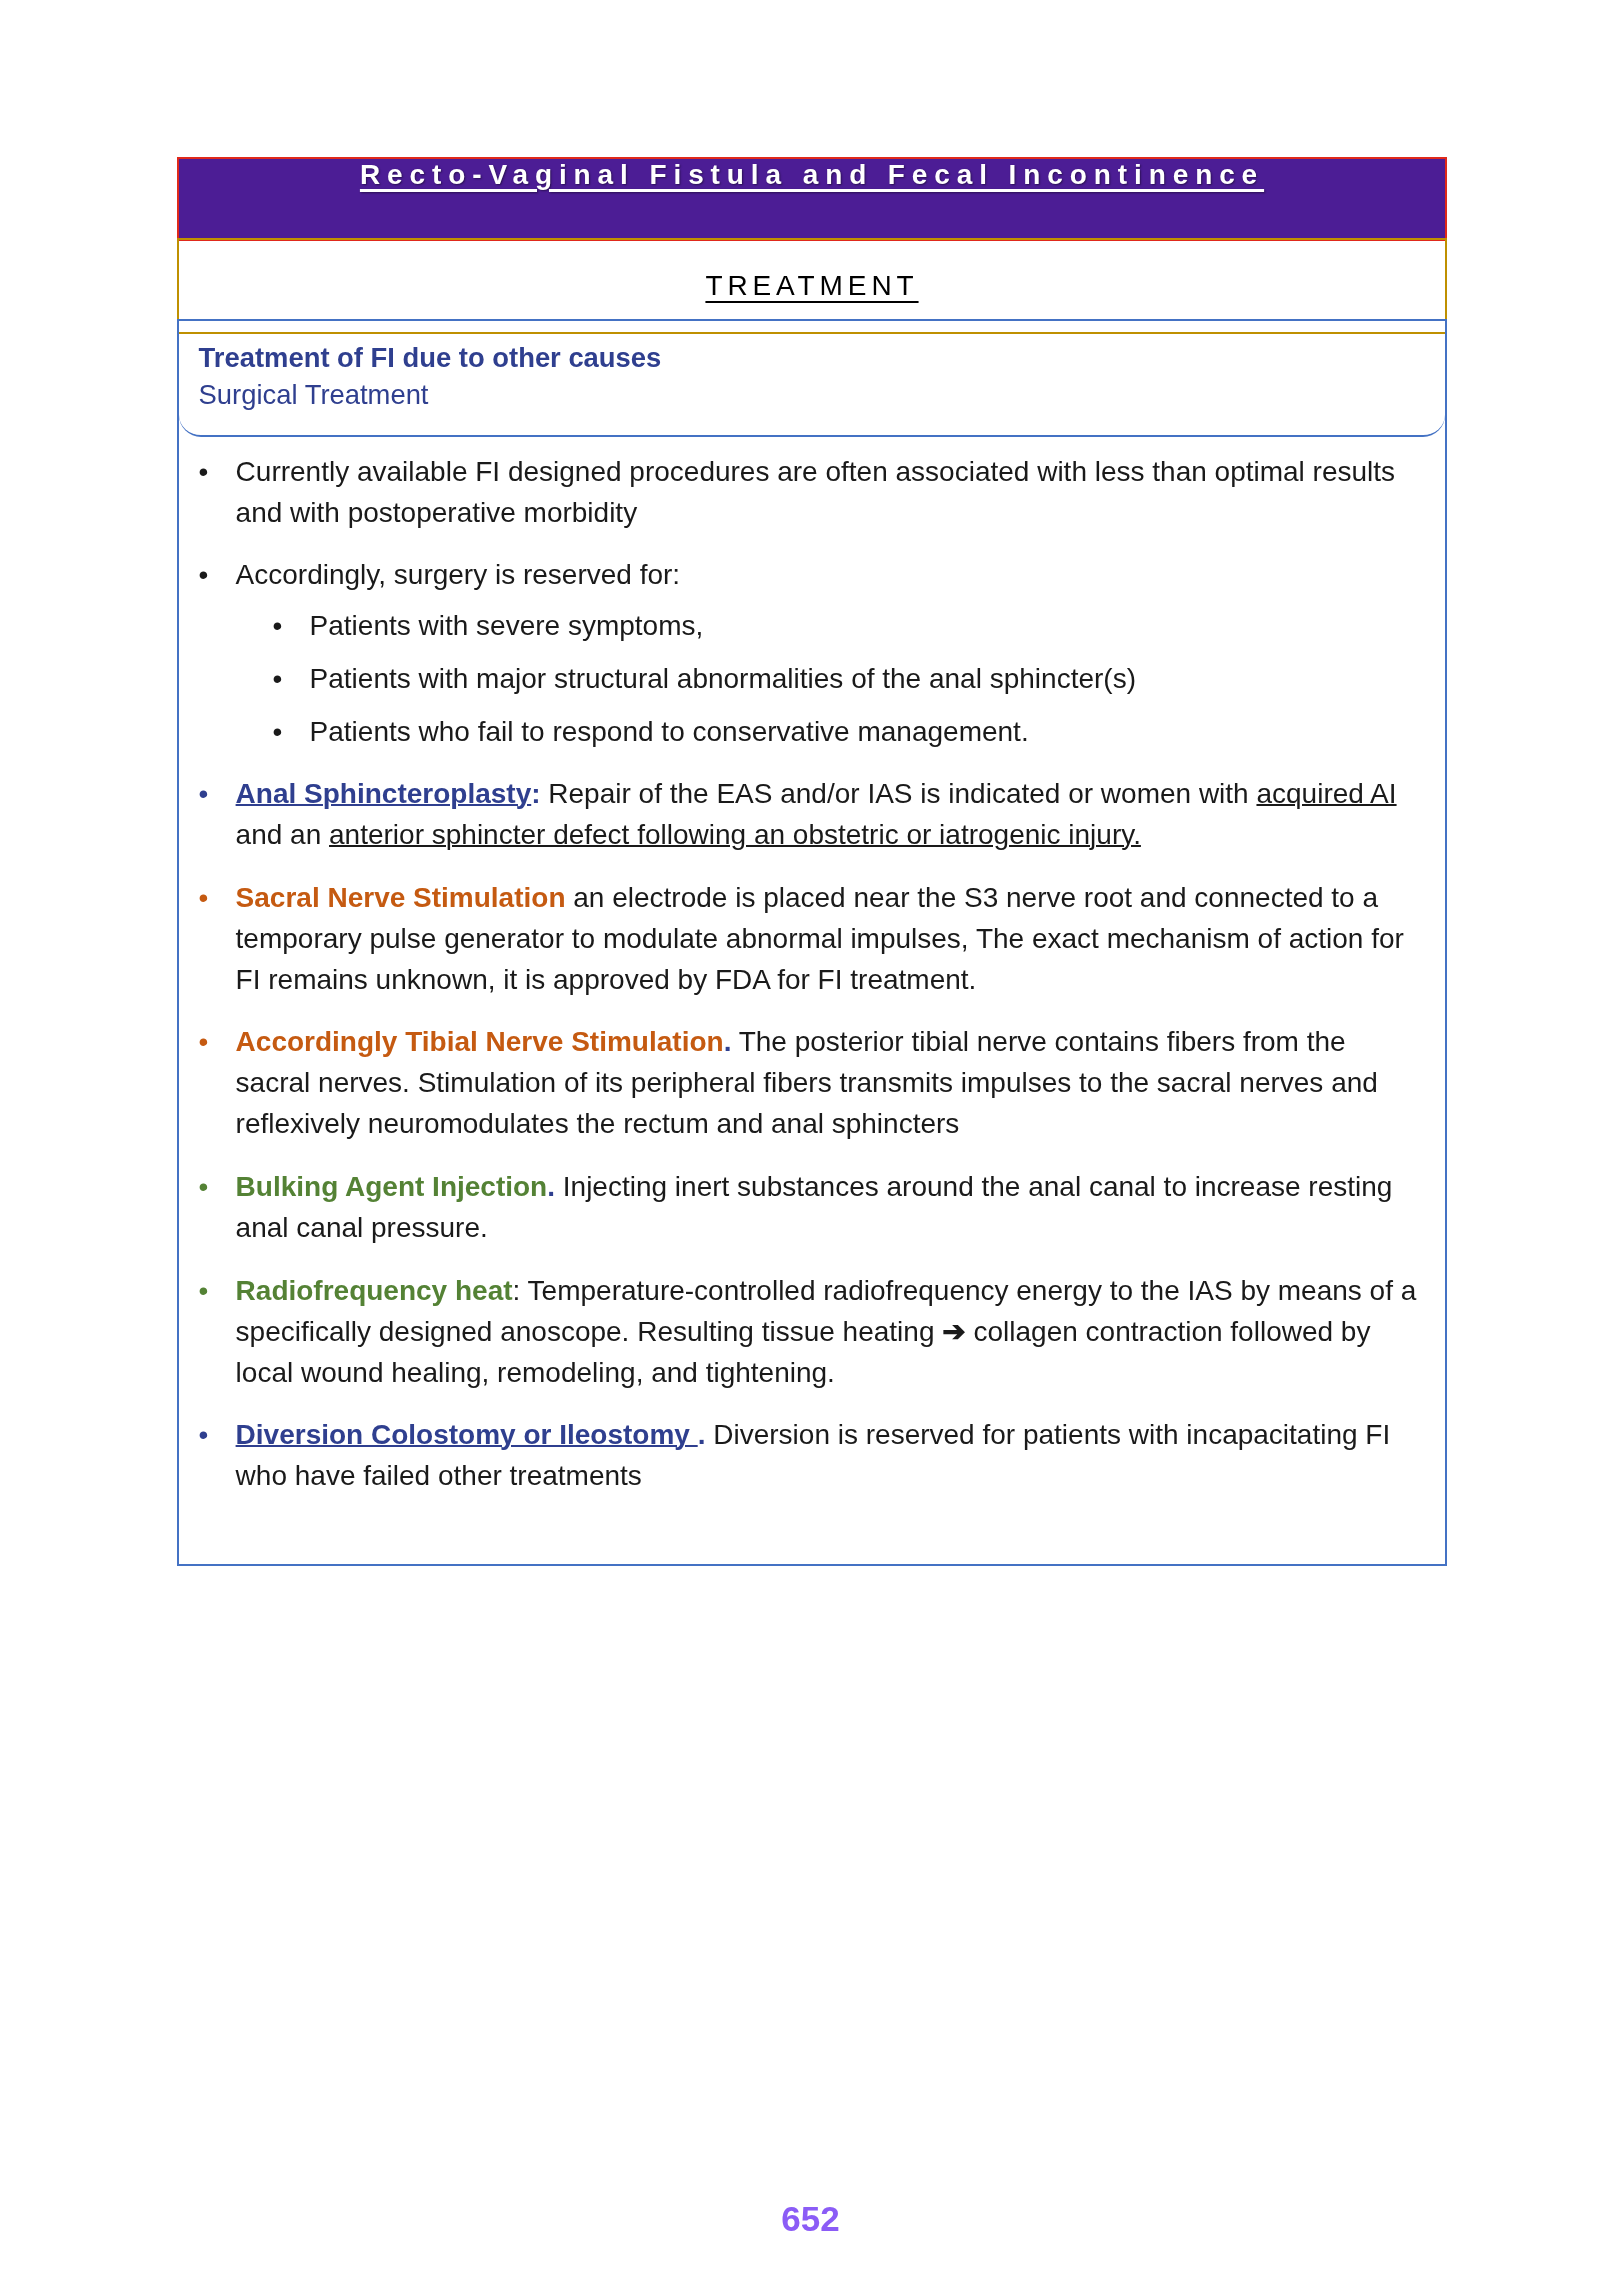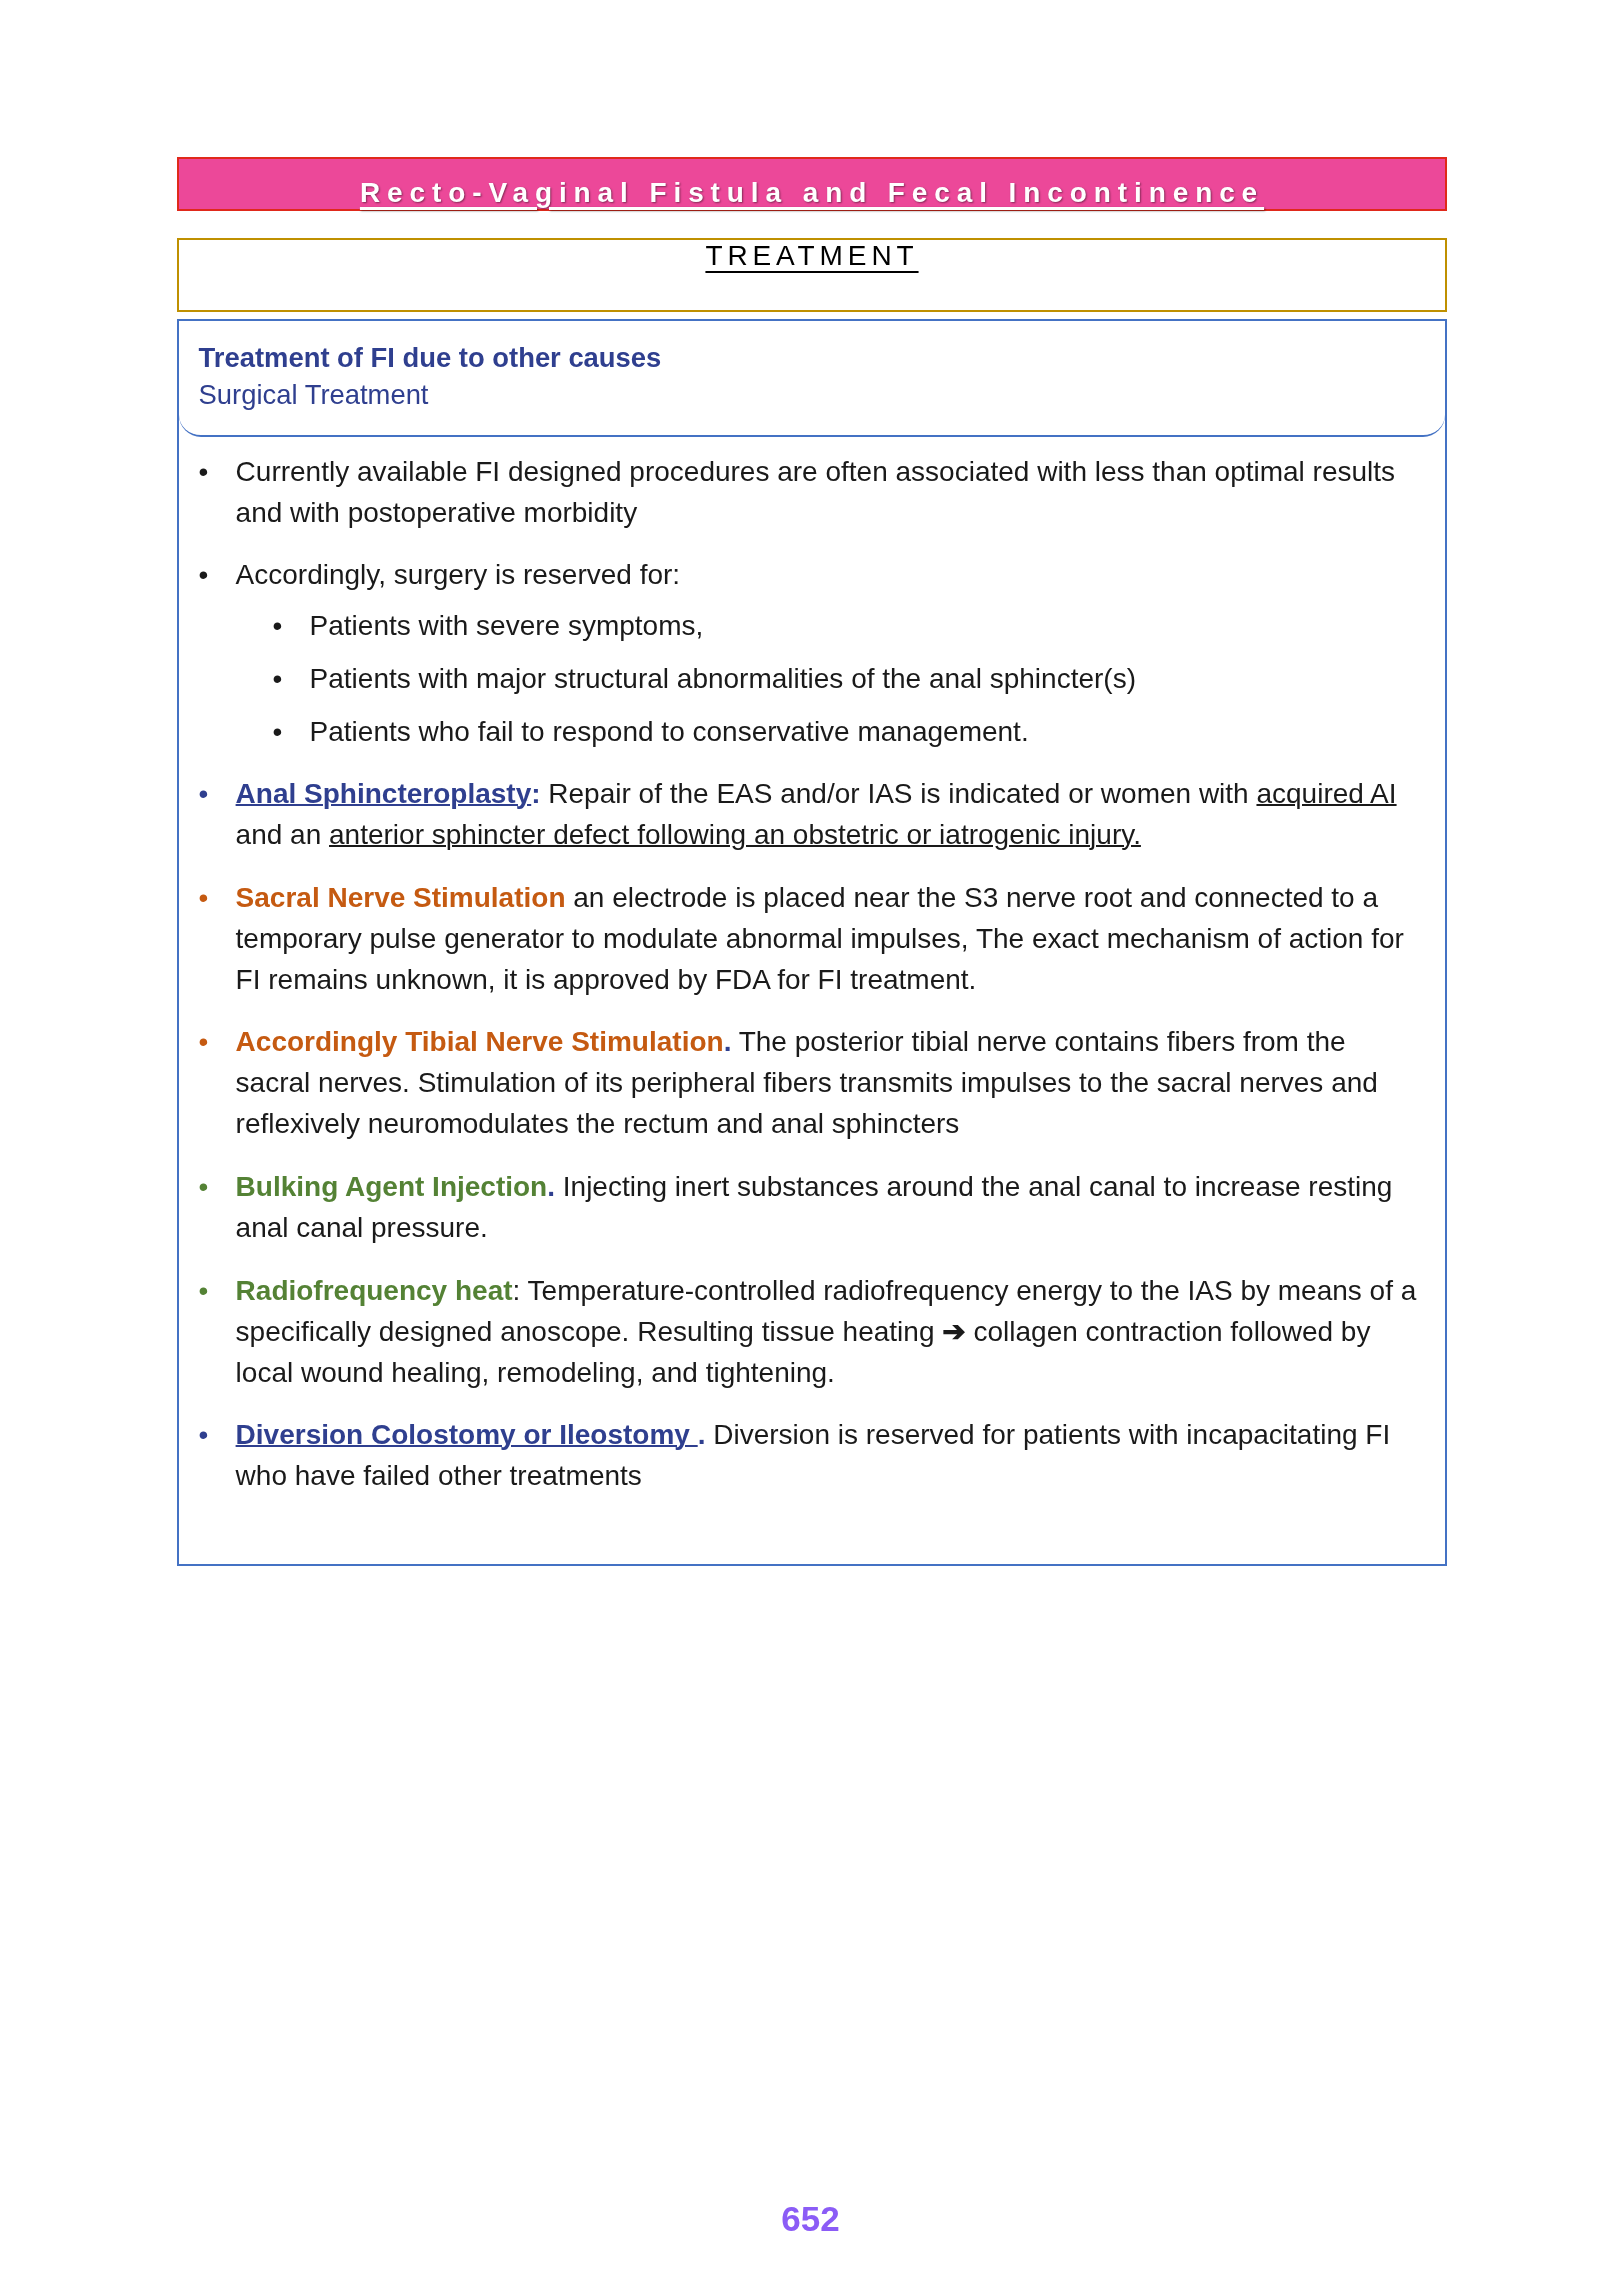--- a/index.html
+++ b/index.html
@@ -1,31 +1,31 @@
 <!DOCTYPE html>
 <html><head>
 <meta charset="utf-8">
 <style>
   html, body { margin:0; padding:0; background:#ffffff; }
   body { width:1621px; height:2293px; position:relative; font-family:"Liberation Sans", sans-serif; color:#1a1a1a; }
   .title-bar {
-    position:absolute; left:177px; top:157px; width:1270px; height:54px;
-    background:#ec4899; border:2.9px solid #e0291b; box-sizing:border-box;
-    display:flex; align-items:flex-end; justify-content:center;
+    position:absolute; left:177px; top:157px; width:1270px; height:84px;
+    background:#4c1d95; border:2.9px solid #e0291b; box-sizing:border-box;
+    display:flex; align-items:flex-start; justify-content:center;
   }
   .title-bar span {
     color:#ffffff; font-weight:bold; font-size:28px; letter-spacing:6.9px;
     text-decoration:underline; text-underline-offset:4.9px; text-decoration-thickness:2.9px;
     text-shadow:1px 1px 2px rgba(0,0,0,0.45);
     font-family:"Liberation Sans Narrow","Liberation Sans", sans-serif;
   }
   .section-bar {
-    position:absolute; left:177px; top:238px; width:1270px; height:74px;
+    position:absolute; left:177px; top:238px; width:1270px; height:96px;
     border:2.9px solid #bf9000; box-sizing:border-box;
-    display:flex; align-items:flex-start; justify-content:center;
+    display:flex; align-items:center; justify-content:center;
   }
   .section-bar span {
     font-size:28px; letter-spacing:4.9px; color:#000;
     text-decoration:underline; text-underline-offset:5.9px; text-decoration-thickness:2px;
   }
   .content-box {
     position:absolute; left:177px; top:319px; width:1270px; height:1247px;
     border:2.9px solid #4472c4; box-sizing:border-box;
   }
   .content-header {

